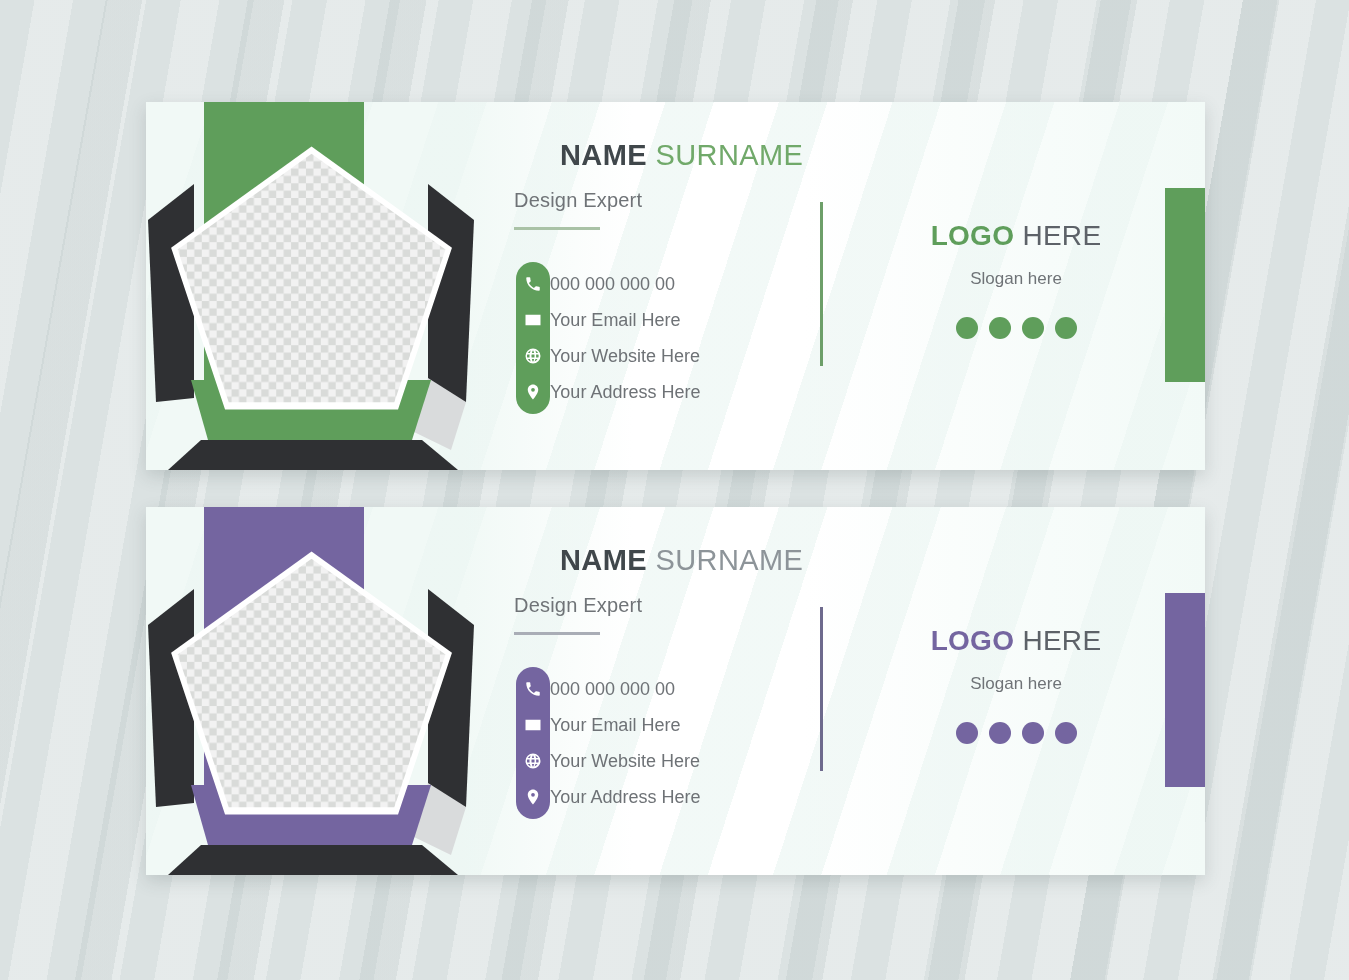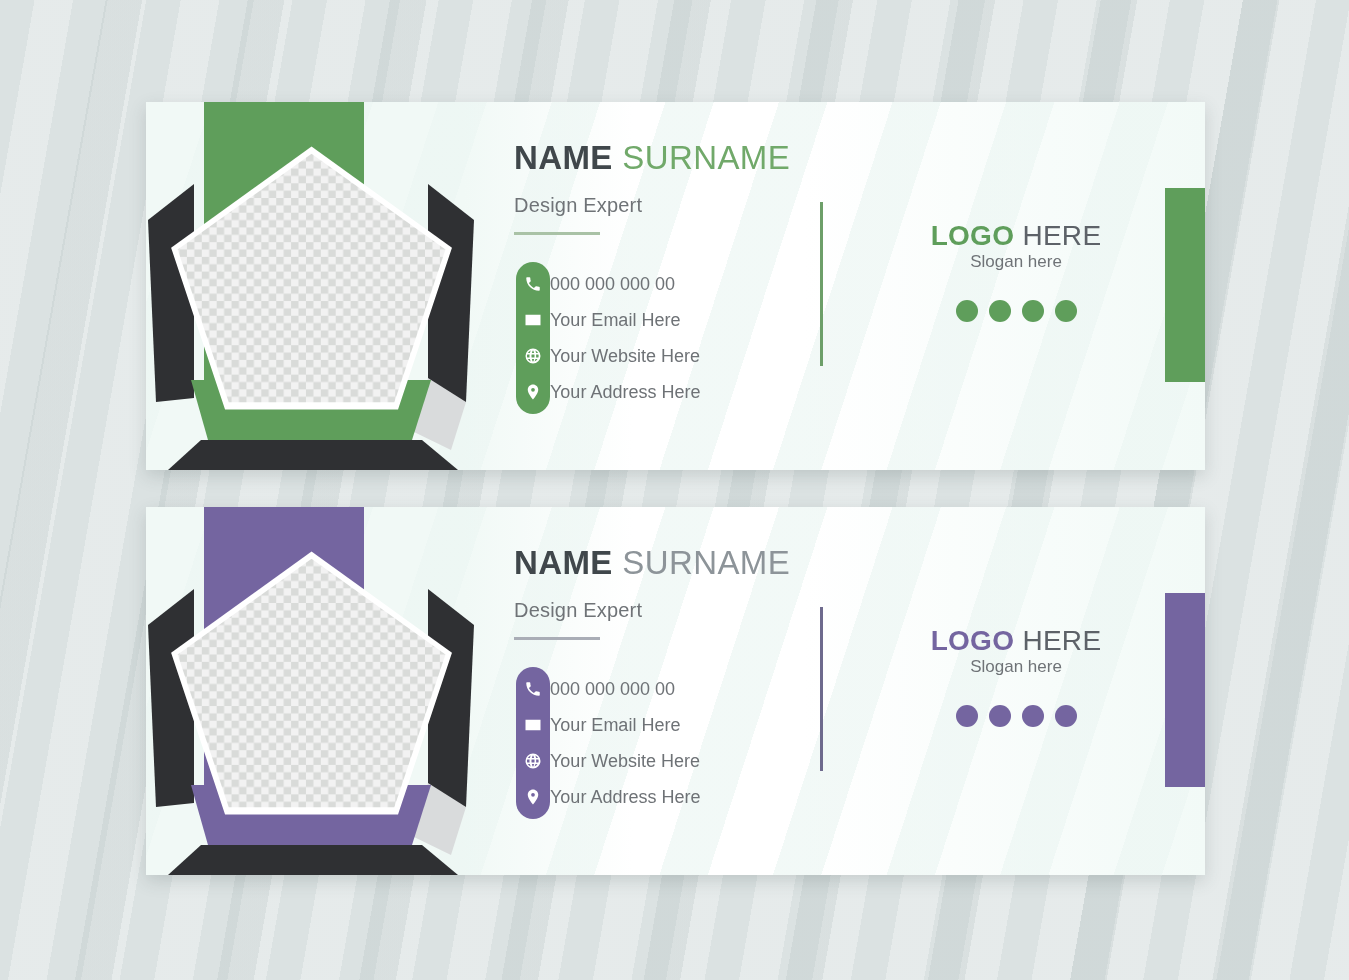--- a/index.html
+++ b/index.html
@@ -79,21 +79,21 @@
     left: 0px;
     top: 0px;
     width: 330px;
     height: 368px;
   }
   .emblem svg { display: block; width: 100%; height: 100%; }
 
   
   .person { position: absolute; left: 368px; top: 38px; width: 300px; }
 
-  .fullname { font-size: 33px; letter-spacing: .4px; line-height: 1.08; white-space: nowrap; }
+  .fullname { font-size: 29px; letter-spacing: .4px; line-height: 1.08; white-space: nowrap; margin-left: 46px; }
   .fullname .first { font-weight: 700; color: #40474b; }
   .fullname .last  { font-weight: 400; }
   #card-green  .fullname .last { color: #71a96a; }
   #card-purple .fullname .last { color: #8d9499; }
 
   .role { font-size: 20px; font-weight: 400; color: #6f7377; margin-top: 18px; letter-spacing: .2px; }
 
   .rule { width: 86px; height: 3px; margin-top: 15px; }
   #card-green  .rule { background: #a9c2a6; }
   #card-purple .rule { background: #a9adb6; }
@@ -137,21 +137,21 @@
   #card-green  .vdivider { background: #6d9f69; }
   #card-purple .vdivider { background: #6e6a8d; }
 
   
   .logo-block { position: absolute; left: 720px; top: 118px; width: 300px; text-align: center; }
   .logo-line { font-size: 28px; letter-spacing: .3px; white-space: nowrap; }
   .logo-line .lg-a { font-weight: 700; }
   .logo-line .lg-b { font-weight: 400; color: #5d6268; text-align: right; }
   #card-green  .logo-line .lg-a { color: #5f9e5b; }
   #card-purple .logo-line .lg-a { color: #7465a0; }
-  .slogan { font-size: 17px; color: #6f7377; margin-top: 0; }
+  .slogan { font-size: 17px; color: #6f7377; margin-top: 17px; }
 
   .dots { margin-top: 28px; display: flex; justify-content: center; gap: 11px; }
   .dots span { width: 22px; height: 22px; border-radius: 50%; display: block; }
   #card-green  .dots span { background: #5f9e5b; }
   #card-purple .dots span { background: #7465a0; }
 
   
   .accent-bar { position: absolute; width: 40px; }
   #card-green  .accent-bar { right: 0; top: 86px; height: 194px; background: #5f9e5b; }
   #card-purple .accent-bar { right: 0; top: 86px; height: 194px; background: #7465a0; }

